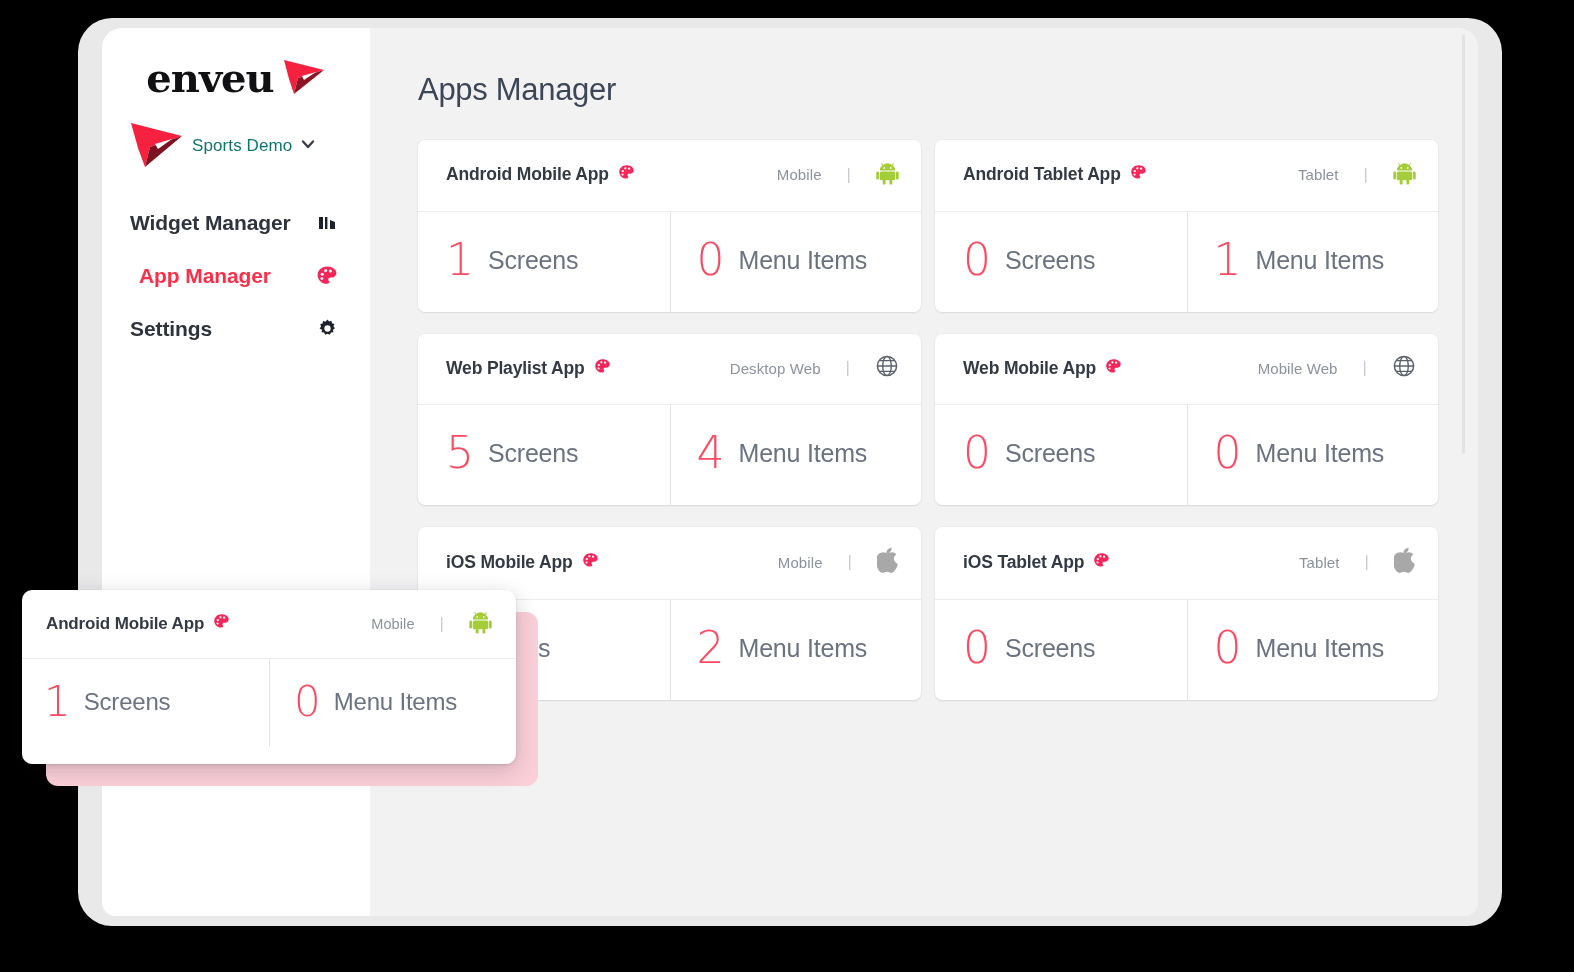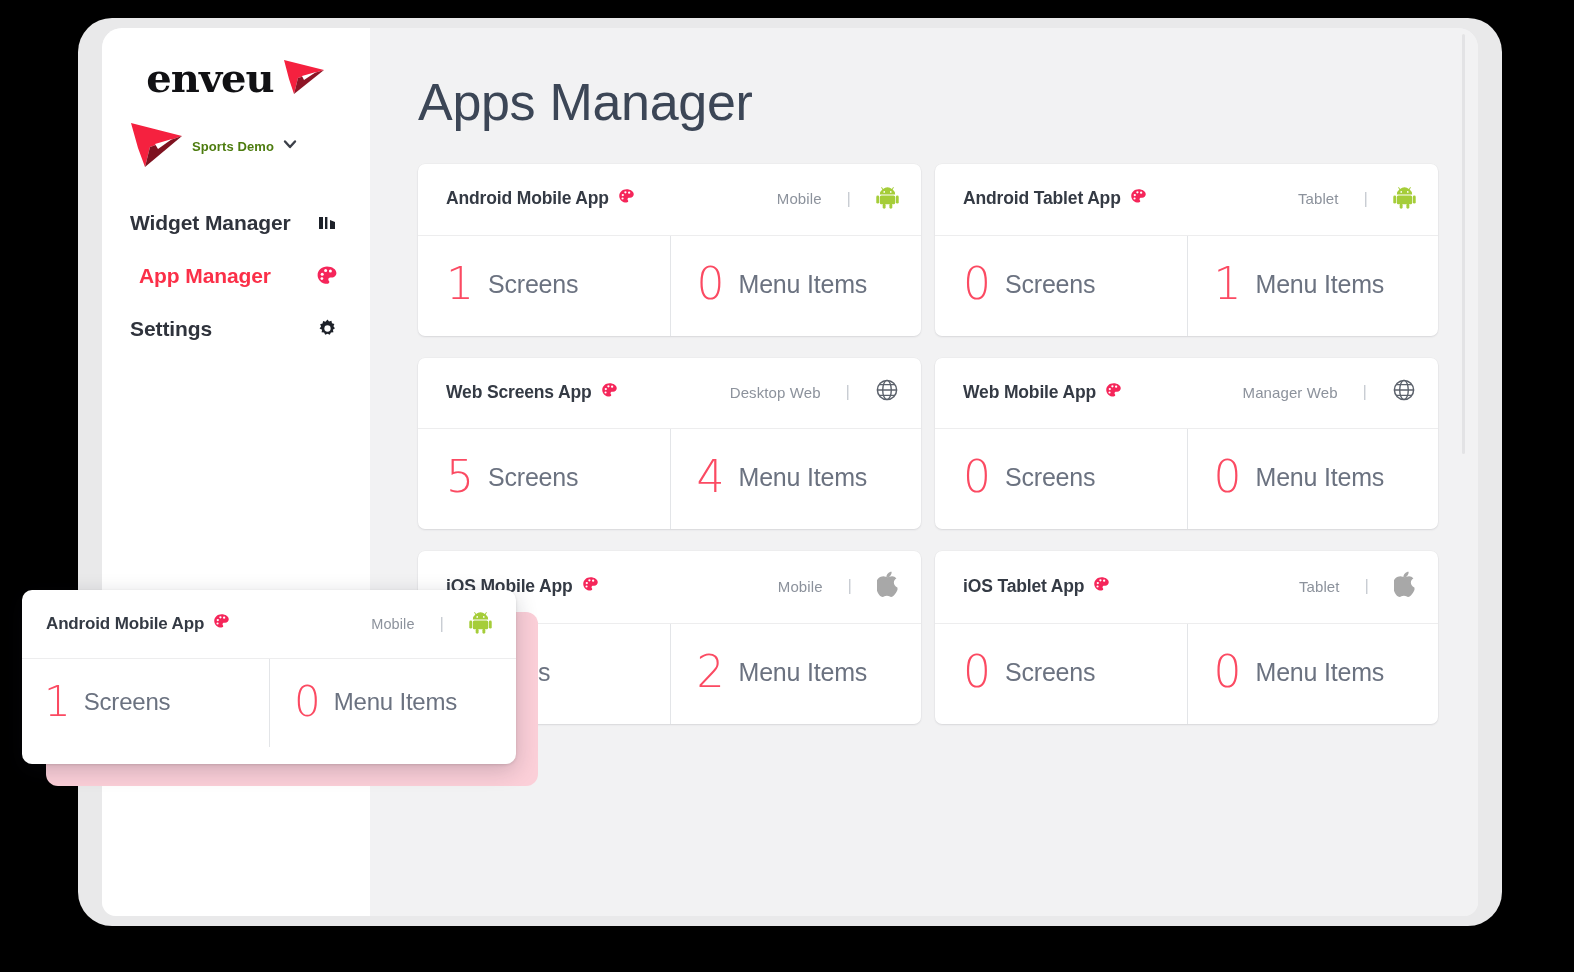--- a/index.html
+++ b/index.html
@@ -55,24 +55,23 @@
   }
   .plane { display: block; }
 
   .tenant-row {
     display: flex; align-items: center;
     gap: 6px;
     padding: 14px 0 0 26px;
     height: 74px;
   }
   .tenant-name {
-    font-size: 13px;
-    color: #4d7c0f;
+    font-size: 17px;
+    color: #0f766e;
     letter-spacing: 0.1px;
-    font-weight: bold;
   }
   .chev {
     display: inline-block;
     margin-left: 2px;
   }
 
   .nav { margin-top: 20px; }
   .nav-item {
     display: flex; align-items: center; justify-content: space-between;
     padding: 0 32px 0 28px;
@@ -90,21 +89,21 @@
 
   
   .main {
     flex: 1 1 auto;
     background: #f2f2f3;
     position: relative;
     padding: 0 0 0 0;
     overflow: hidden;
   }
   .page-title {
-    font-size: 52px;
+    font-size: 31px;
     color: #3c4656;
     font-weight: 400;
     letter-spacing: -0.3px;
     padding: 44px 0 0 48px;
   }
 
   .grid {
     display: grid;
     grid-template-columns: 1fr 1fr;
     gap: 22px 14px;
@@ -365,21 +364,21 @@
             <div class="stat">
               <span class="stat-num">1</span>
               <span class="stat-label">Menu Items</span>
             </div>
           </div>
         </div>
 
         <div class="card">
           <div class="card-head">
             <div class="card-title-wrap">
-              <span class="card-title">Web Screens App</span>
+              <span class="card-title">Web Playlist App</span>
               <span>
                 <svg width="17" height="17" viewBox="0 0 22 22">
                   <path d="M11 1.6c-5.2 0-9.4 3.8-9.4 8.6 0 4.8 4.2 8.6 9.4 8.6 1.5 0 2.3-.9 2.3-1.9 0-.5-.2-.9-.5-1.2-.3-.3-.5-.7-.5-1.2 0-1 .9-1.9 2-1.9h1.4c2.6 0 4.7-2 4.7-4.5 0-3.6-4.2-6.5-9.4-6.5z" fill="#f5265a"></path>
                   <circle cx="6.2" cy="9.2" r="1.5" fill="#ffffff"></circle>
                     <circle cx="9.6" cy="5.6" r="1.5" fill="#ffffff"></circle>
                   <circle cx="14.4" cy="6.0" r="1.5" fill="#ffffff"></circle>
                     <circle cx="5.9" cy="13.6" r="1.4" fill="#ffffff"></circle>
                 </svg>
               </span>
             </div>
@@ -416,21 +415,21 @@
                 <svg width="17" height="17" viewBox="0 0 22 22">
                   <path d="M11 1.6c-5.2 0-9.4 3.8-9.4 8.6 0 4.8 4.2 8.6 9.4 8.6 1.5 0 2.3-.9 2.3-1.9 0-.5-.2-.9-.5-1.2-.3-.3-.5-.7-.5-1.2 0-1 .9-1.9 2-1.9h1.4c2.6 0 4.7-2 4.7-4.5 0-3.6-4.2-6.5-9.4-6.5z" fill="#f5265a"></path>
                   <circle cx="6.2" cy="9.2" r="1.5" fill="#ffffff"></circle>
                     <circle cx="9.6" cy="5.6" r="1.5" fill="#ffffff"></circle>
                   <circle cx="14.4" cy="6.0" r="1.5" fill="#ffffff"></circle>
                     <circle cx="5.9" cy="13.6" r="1.4" fill="#ffffff"></circle>
                 </svg>
               </span>
             </div>
             <div class="card-plat">
-              <span class="plat-label">Manager Web</span>
+              <span class="plat-label">Mobile Web</span>
               <span class="plat-sep">|</span>
               <span>
                 <svg width="24" height="24" viewBox="0 0 24 24">
                   <circle cx="12" cy="12" r="9.6" fill="none" stroke="#5b616b" stroke-width="1.5"></circle>
                   <ellipse cx="12" cy="12" rx="4.3" ry="9.6" fill="none" stroke="#5b616b" stroke-width="1.4"></ellipse>
                   <line x1="2.4" y1="12" x2="21.6" y2="12" stroke="#5b616b" stroke-width="1.4"></line>
                   <path d="M4.6 6.6 H19.4 M4.6 17.4 H19.4" stroke="#5b616b" stroke-width="1.3" fill="none"></path>
                 </svg>
               </span>
             </div>

